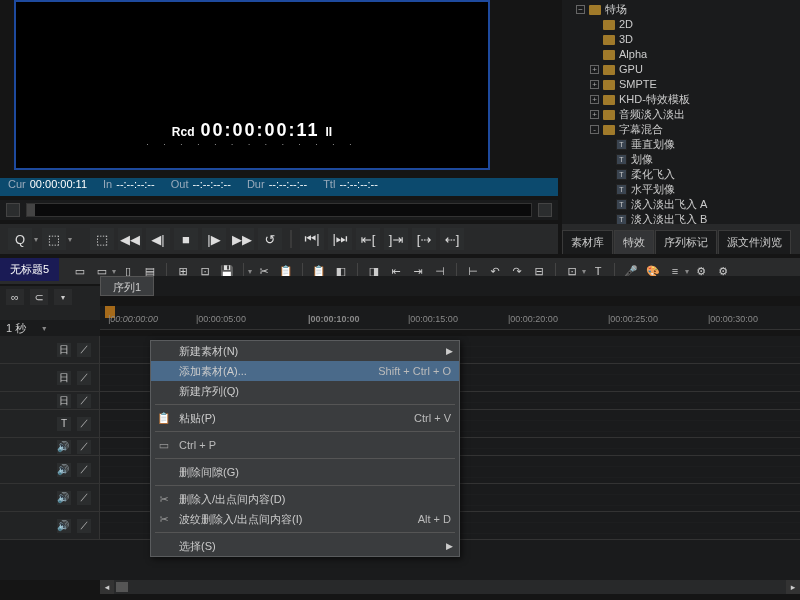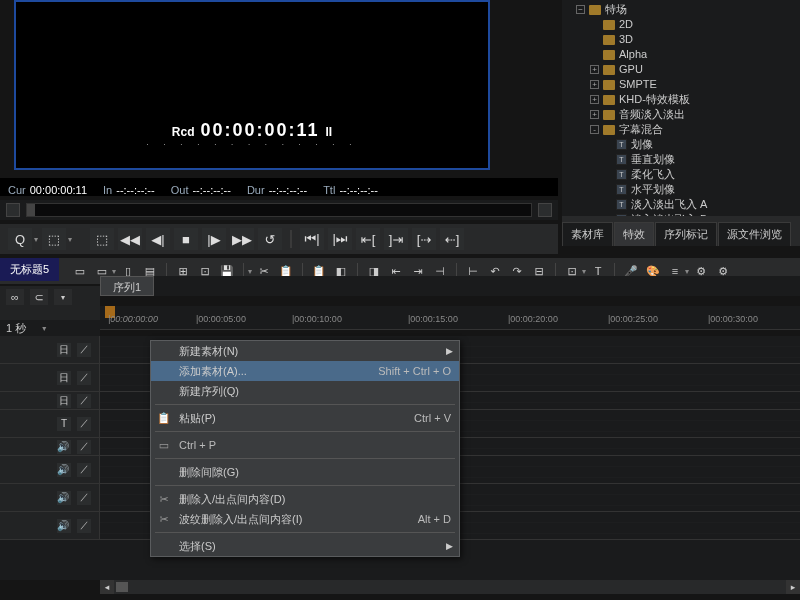--- a/index.html
+++ b/index.html
@@ -6,21 +6,21 @@
 body{background:#151515;width:800px;height:600px;overflow:hidden;position:relative}
 
 
 .monitor{position:absolute;left:14px;top:0;width:476px;height:170px;background:#000;border:2px solid #1e4a9e}
 .rcd-line{position:absolute;left:50%;top:118px;transform:translateX(-50%);display:flex;align-items:baseline;gap:6px}
 .rcd-lbl{color:#fff;font-size:12px;font-weight:bold}
 .rcd-tc{color:#fff;font-size:18px;letter-spacing:2px;font-weight:bold}
 .rcd-tick{position:absolute;left:50%;top:138px;transform:translateX(-50%);color:#aaa;font-size:8px;letter-spacing:6px}
 
 
-.infobar{position:absolute;left:0;top:178px;width:558px;height:18px;background:#000000;display:flex;align-items:flex-end;padding:0 8px;gap:4px}
+.infobar{position:absolute;left:0;top:178px;width:558px;height:18px;background:#0c4a6e;display:flex;align-items:flex-start;padding:0 8px;gap:4px}
 .infobar .k{color:#9ab}
 .infobar .v{color:#fff;margin-right:12px}
 
 
 .scrub-row{position:absolute;left:0;top:200px;width:558px;height:20px;background:#1a1b1c;display:flex;align-items:center;gap:6px;padding:0 6px}
 .scrub{flex:1;height:14px;background:#0a0a0b;border:1px solid #333;position:relative}
 .scrub::before{content:"";position:absolute;left:0;width:8px;height:100%;background:#444}
 .sbtn{width:14px;height:14px;background:#2b2d2e;border:1px solid #444}
 
 
@@ -30,21 +30,21 @@
 .tsep{width:10px}
 .tbar{width:2px;height:18px;background:#3a3a3a;margin:0 4px}
 
 
 .fx{position:absolute;left:562px;top:0;width:238px;height:224px;background:#1a1b1c;overflow:hidden;padding:2px 0 0 0}
 .fx ul{list-style:none;padding-left:14px}
 .fx li{line-height:15px;display:flex;align-items:center;gap:4px}
 .fx .exp{width:9px;height:9px;border:1px solid #666;display:inline-flex;align-items:center;justify-content:center;font-size:8px;color:#aaa;line-height:1}
 .fx .foldericon{width:12px;height:10px;background:#a07a2a;border-radius:1px}
 .fx .ticon{width:11px;height:11px;background:#3a4450;border:1px solid #222;display:inline-flex;align-items:center;justify-content:center;font-size:7px}
-.fx-tabs{position:absolute;left:562px;top:216px;width:238px;height:30px;background:#28292a;display:flex;align-items:flex-end}
+.fx-tabs{position:absolute;left:562px;top:224px;width:238px;height:30px;background:#28292a;display:flex;align-items:flex-end}
 .fx-tab{padding:4px 8px;background:#1a1b1c;border:1px solid #3a3a3a;border-bottom:none;margin-right:1px;font-size:11px}
 .fx-tab.active{background:#333436}
 
 
 .maintb{position:absolute;left:0;top:258px;width:800px;height:26px;background:#2a2b2c;display:flex;align-items:center;padding:0 4px;gap:2px}
 .maintb .mbtn{width:20px;height:20px;display:flex;align-items:center;justify-content:center;color:#ccc}
 .maintb .msep{width:1px;height:16px;background:#444;margin:0 4px}
 .project-name{position:absolute;left:0;top:258px;background:#1a1b55;color:#fff;padding:4px 10px;font-size:11px;z-index:2}
 
 
@@ -186,25 +186,25 @@
           <span>音频淡入淡出</span>
         </li>
         <li>
           <span class="exp">-</span>
           <span class="foldericon"></span>
           <span>字幕混合</span>
         </li>
         <ul style="padding-left: 26px;">
           <li>
             <span class="ticon">T</span>
+            <span>垂直划像</span>
+          </li>
+          <li>
+            <span class="ticon">T</span>
             <span>划像</span>
-          </li>
-          <li>
-            <span class="ticon">T</span>
-            <span>垂直划像</span>
           </li>
           <li>
             <span class="ticon">T</span>
             <span>柔化飞入</span>
           </li>
           <li>
             <span class="ticon">T</span>
             <span>水平划像</span>
           </li>
           <li>
@@ -276,21 +276,21 @@
 </div>
 
 <div class="seq-hdr">
   <div class="seq-tab">序列1</div>
 </div>
 
 <div class="ruler" id="ruler">
   <div class="playhead"></div>
 <div class="tick" style="left: 8px; font-style: italic;">|00:00:00:00</div>
     <div class="tick" style="left: 96px;">|00:00:05:00</div>
-    <div class="tick" style="left: 192px;">|00:00:10:00</div>
+    <div class="tick" style="left: 208px; font-weight: bold;">|00:00:10:00</div>
     <div class="tick" style="left: 308px;">|00:00:15:00</div>
     <div class="tick" style="left: 408px;">|00:00:20:00</div>
     <div class="tick" style="left: 508px;">|00:00:25:00</div>
     <div class="tick" style="left: 608px;">|00:00:30:00</div>
   </div>
 
 <div class="zoom">
   <span>1 秒</span>
   <span class="drop">▾</span>
 </div>

